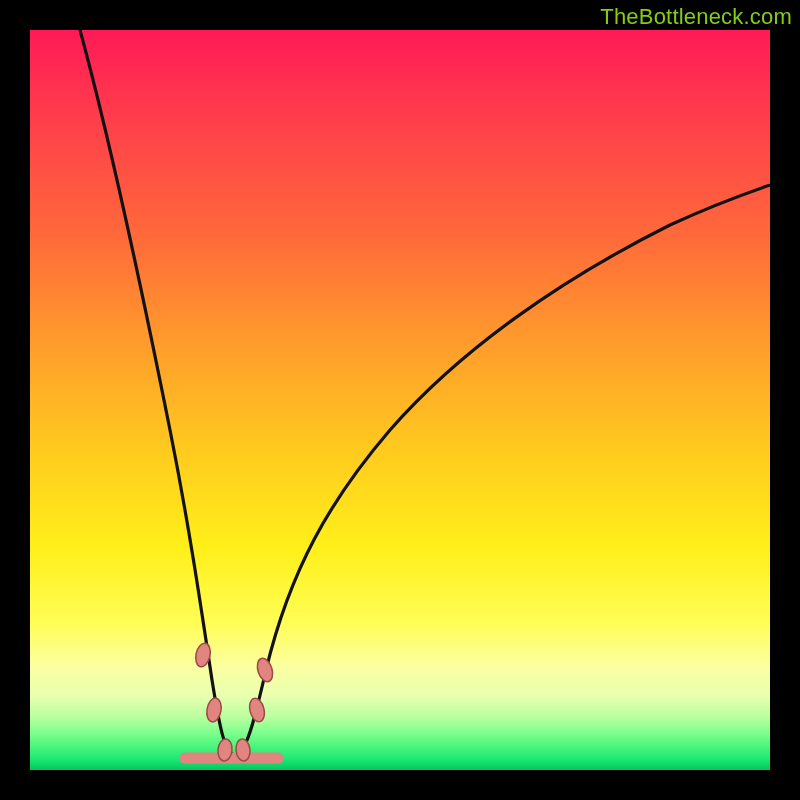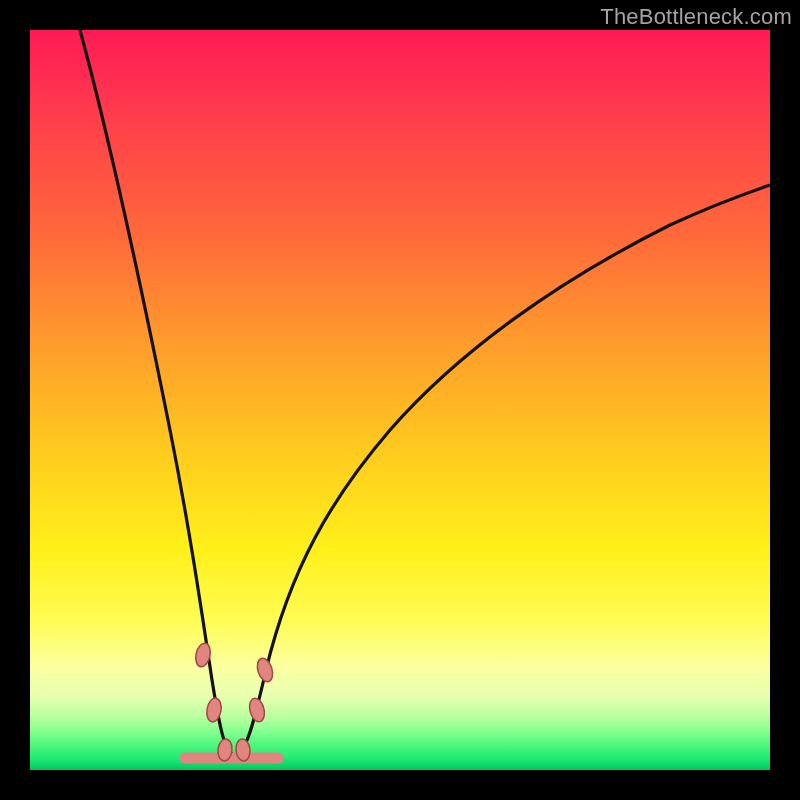--- a/index.html
+++ b/index.html
@@ -33,21 +33,21 @@
       #7dff8d 95%,
       #44f47a 97%,
       #1de973 98.5%,
       #03c85e 100%
     );
   }
   .watermark {
     position: absolute;
     top: 4px;
     right: 8px;
-    color: #a3a3a3;
+    color: #84cc16;
     font-size: 22px;
     letter-spacing: 0.2px;
     user-select: none;
     pointer-events: none;
   }
   svg.curve {
     position: absolute;
     left: 0;
     top: 0;
     width: 740px;

